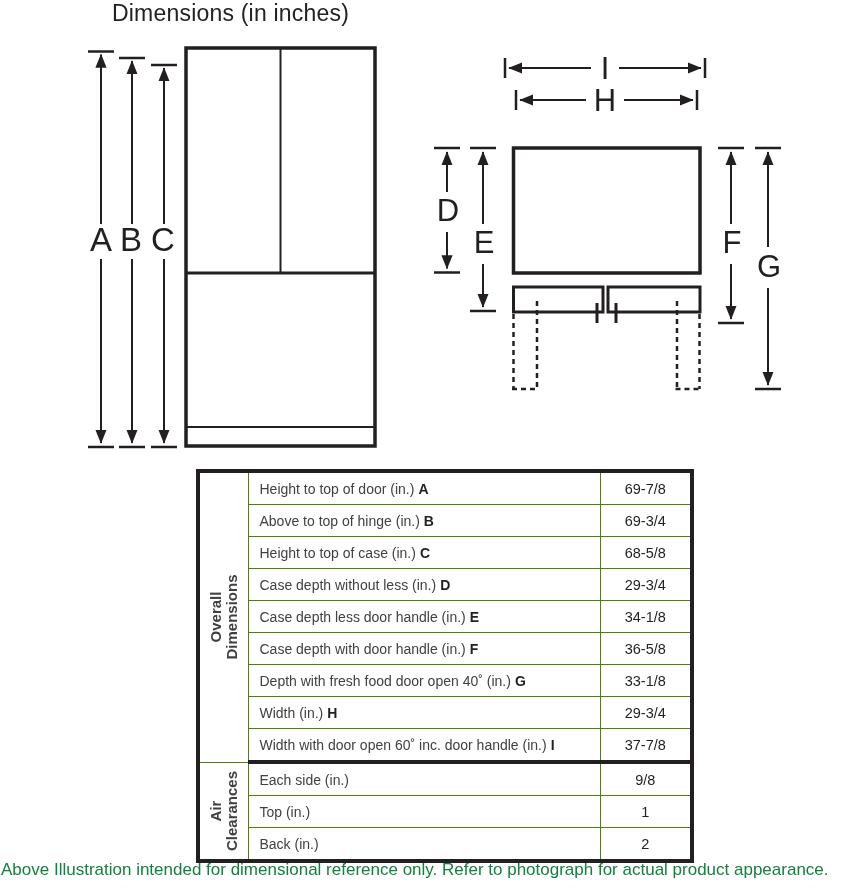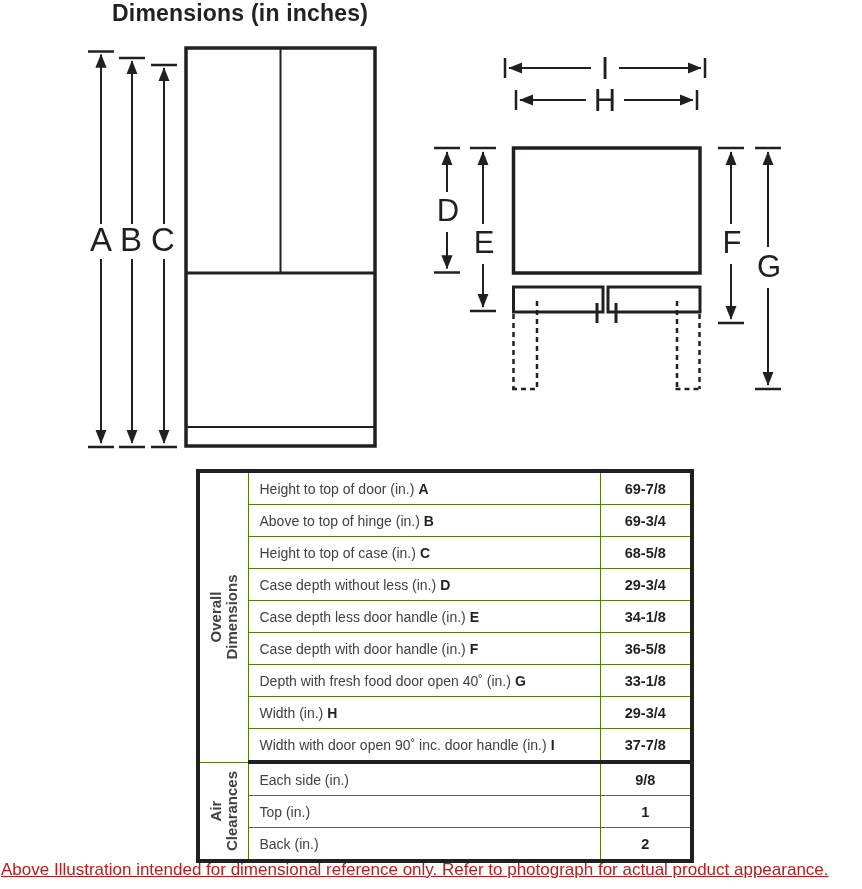--- a/index.html
+++ b/index.html
@@ -2,21 +2,21 @@
 <html><head>
 <meta charset="utf-8">
 <style>
   html,body { margin:0; padding:0; background:#ffffff; }
   .canvas {
     position:relative; width:862px; height:889px; background:#ffffff;
     font-family:"Liberation Sans", sans-serif; color:#231f20; overflow:hidden;
   }
   .title {
     position:absolute; left:112px; top:0px;
-    font-size:23px; font-weight:bold; color:#232125; letter-spacing:0.2px;
+    font-size:23px; font-weight:normal; color:#232125; letter-spacing:0.2px;
   }
   .diagram { position:absolute; }
   #front-view { left:80px; top:40px; }
   #top-view   { left:428px; top:40px; }
   svg line, svg rect { stroke:#231f20; fill:none; }
   svg text {
     fill:#231f20; font-family:"Liberation Sans", sans-serif;
     text-anchor:middle; font-weight:500;
   }
   .dim-letter { font-size:33px; }
@@ -27,36 +27,36 @@
     border-collapse:collapse; table-layout:fixed;
     border:4px solid #231f20;
   }
   table.dim-table td { border:1px solid #4d7c0f; height:29px; }
   td.desc {
     padding:0 0 0 11px; font-size:14px; color:#414042;
     text-align:left; vertical-align:middle; white-space:nowrap;
   }
   td.desc .key { font-weight:bold; color:#231f20; margin-left:4px; }
   td.value {
-    text-align:center; vertical-align:middle; font-weight:bold;
+    text-align:center; vertical-align:middle; font-weight:normal;
     font-size:14.5px; color:#231f20; border-left:4px solid #231f20;
   }
   td.group { position:relative; border-right:2px solid #231f20; }
   td.group-overall { border-bottom:4px solid #231f20; }
   tr.section-end td { border-bottom:4px solid #231f20; }
   .rot {
     position:absolute; left:50%; top:50%;
     transform:translate(-50%,-50%) rotate(-90deg);
     white-space:nowrap; font-weight:bold; font-size:15px; color:#414042;
     text-align:center; line-height:16px;
   }
   .rot span { display:block; }
   .footer {
     position:absolute; left:1px; top:860px; width:861px;
-    font-size:17px; color:#b91c1c; white-space:nowrap;text-decoration:underline;
+    font-size:17px; color:#15803d; white-space:nowrap;
   }
 </style>
 </head>
 <body>
 
 <div class="canvas">
 
   <div class="title">Dimensions (in inches)</div>
 
   <svg id="front-view" class="diagram" width="305" height="420" viewBox="0 0 305 420">
@@ -205,21 +205,21 @@
       </tr>
       <tr>
         <td class="desc"><span>Depth with fresh food door open 40˚ (in.)</span><span class="key">G</span></td>
         <td class="value">33-1/8</td>
       </tr>
       <tr>
         <td class="desc"><span>Width (in.)</span><span class="key">H</span></td>
         <td class="value">29-3/4</td>
       </tr>
       <tr class="section-end">
-        <td class="desc"><span>Width with door open 90˚ inc. door handle (in.)</span><span class="key">I</span></td>
+        <td class="desc"><span>Width with door open 60˚ inc. door handle (in.)</span><span class="key">I</span></td>
         <td class="value">37-7/8</td>
       </tr>
 
       <tr>
         <td class="group" rowspan="3">
           <div class="rot">
             <span>Air</span>
             <span>Clearances</span>
           </div>
         </td>

